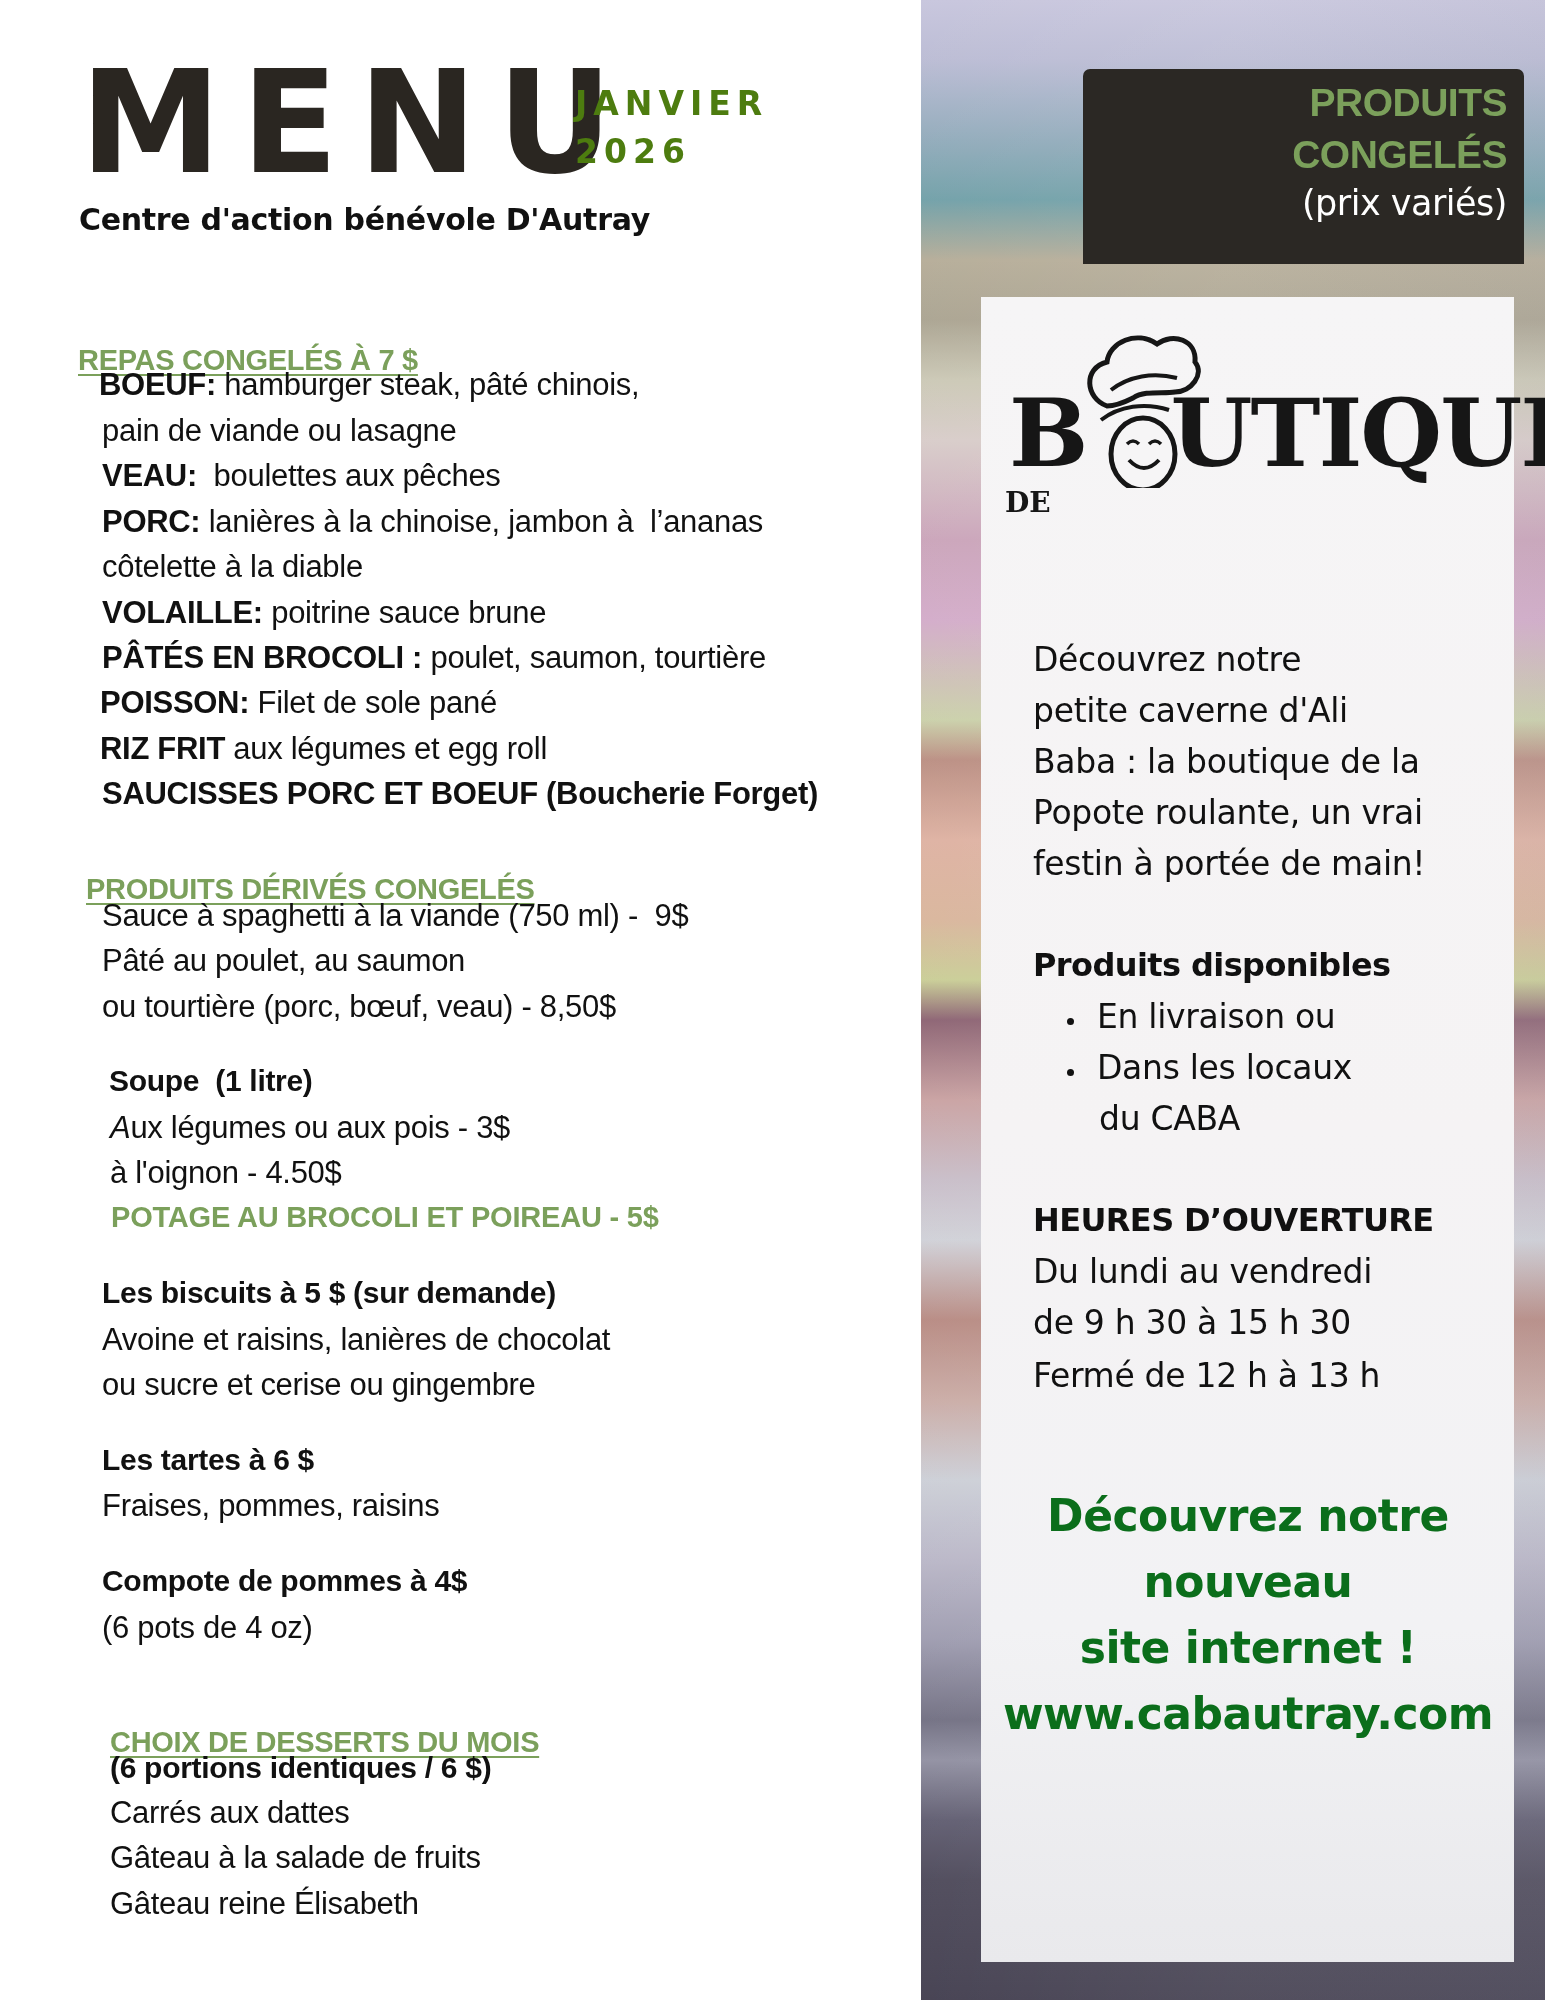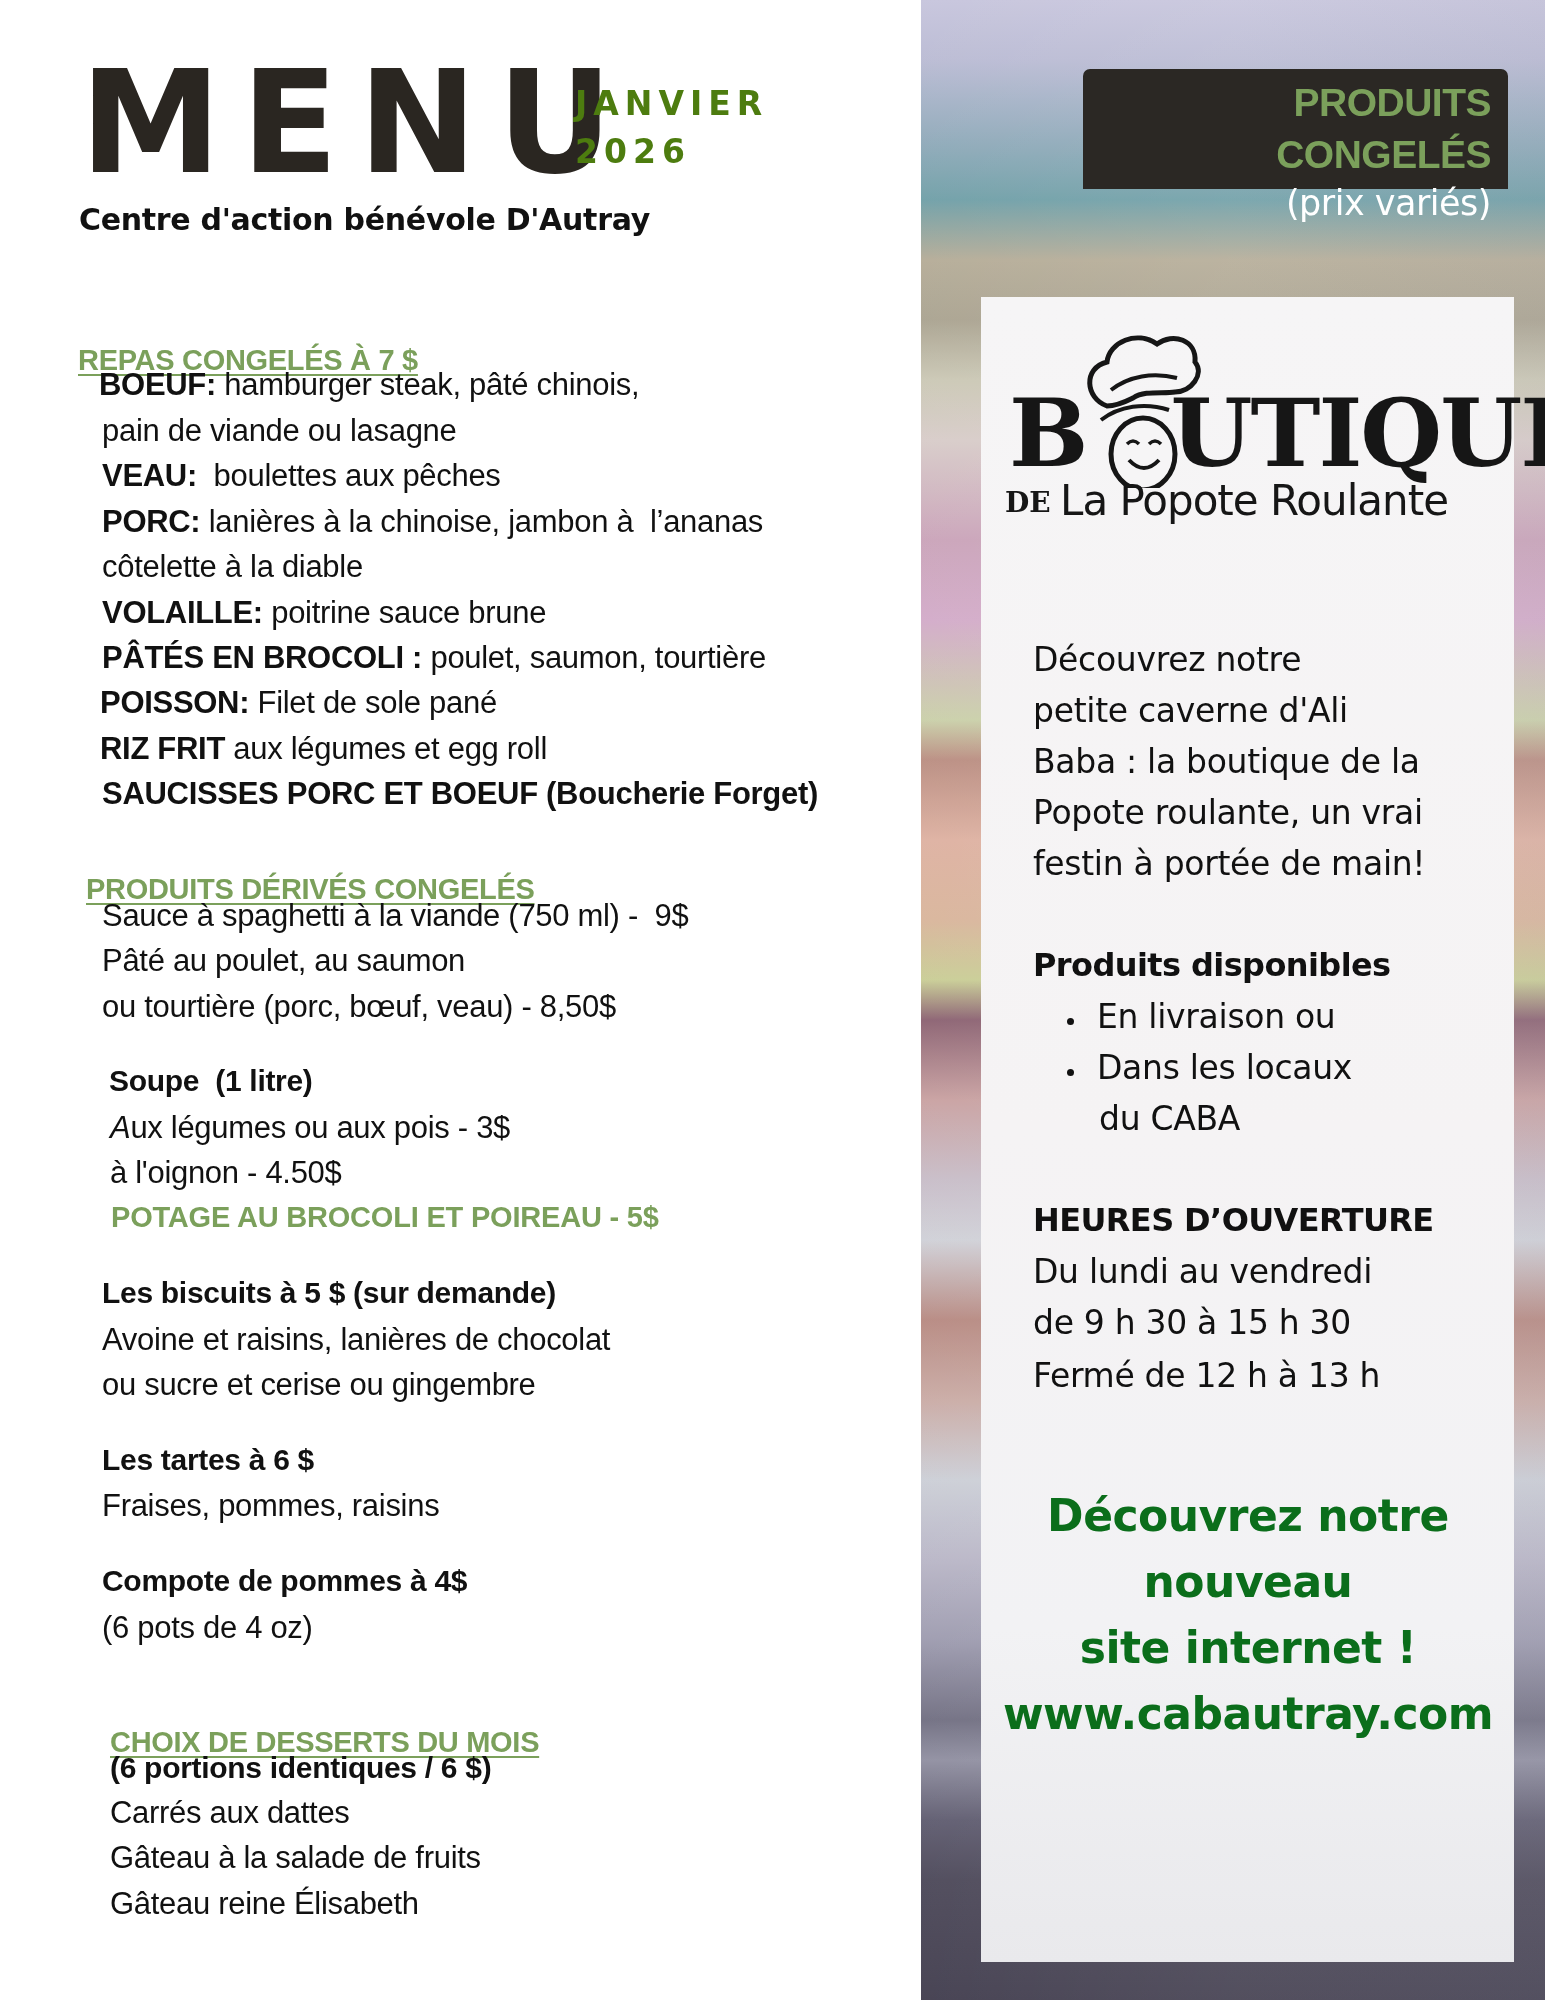--- a/index.html
+++ b/index.html
@@ -62,22 +62,22 @@
           #c9cfa8 36%, #b98c80 38%, #ddb0a0 42%, #d8b49a 46%, #c8cc94 49%,
           #8a6070 51%, #c8a0a0 55%, #c7bcc7 59%, #cfd0d7 62%, #b68880 66%,
           #c9aaa4 70%, #cbced6 74%, #b8b5c6 78%, #9c9aae 82%, #6f6d80 86%,
           #8f8ea0 88%, #5d5a6e 91%, #4a4657 94%, #3f3b4c 100%);
     }
     .bg-panel::after {
       content: ""; position: absolute; inset: 0;
       background: linear-gradient(90deg, rgba(255,255,255,0.05), rgba(255,255,255,0.1) 50%, rgba(200,200,210,0.15));
     }
     .dark-box {
-      left: 1083px; top: 69px; width: 425px; height: 120px;
-      background: #2b2824; border-radius: 7px 7px 0 0;
+      left: 1083px; top: 69px; width: 425px; height: 195px;
+      background: #2b2824; border-radius: 7px 7px 0 0; padding-left: 16px;
     }
     .dark-box .t1, .dark-box .t2 {
       position: absolute; right: 17px;
       font-family: "Liberation Sans", sans-serif; font-weight: bold;
       font-size: 39px; color: #7ba05b; letter-spacing: -0.5px;
     }
     .dark-box .t1 { top: 12px; }
     .dark-box .t2 { top: 64px; }
     .dark-box .t3 {
       position: absolute; right: 17px; top: 114px;
@@ -187,21 +187,20 @@
     <path d="M62 78 C40 70 38 40 62 34 C64 14 92 2 112 16 C128 4 152 12 150 34 C160 46 146 64 130 64 C118 66 100 62 88 70 C80 74 70 78 62 78 Z" fill="none" stroke="#161616" stroke-width="5"></path>
     <path d="M66 62 C84 48 108 44 132 50" fill="none" stroke="#161616" stroke-width="4"></path>
     <path d="M56 92 C74 78 100 74 124 82" fill="none" stroke="#161616" stroke-width="4"></path>
     <ellipse cx="98" cy="126" rx="32" ry="36" fill="#f6f5f6" stroke="#161616" stroke-width="5"></ellipse>
     <path d="M82 116 q6 -6 12 0" fill="none" stroke="#161616" stroke-width="3.5"></path>
     <path d="M104 116 q6 -6 12 0" fill="none" stroke="#161616" stroke-width="3.5"></path>
     <path d="M84 132 q15 16 30 0" fill="none" stroke="#161616" stroke-width="4"></path>
   </svg>
   <div class="logo-word"><span>B</span><span class="o-slot"></span><span>UTIQUE</span></div>
   <div class="logo-sub">DE</div>
-  <div class="logo-script">La Popote Roulante</div>
 </div>
 
 <div class="abs r-line" style="left:1033px; top:640px;">Découvrez notre</div>
 <div class="abs r-line" style="left:1033px; top:691px;">petite caverne d'Ali</div>
 <div class="abs r-line" style="left:1033px; top:742px;">Baba : la boutique de la</div>
 <div class="abs r-line" style="left:1033px; top:793px;">Popote roulante, un vrai</div>
 <div class="abs r-line" style="left:1033px; top:844px;">festin à portée de main!</div>
 
 <div class="abs r-bold" style="left:1033px; top:946px;">Produits disponibles</div>
 <span class="bullet-dot" style="left:1067px; top:1018px;"></span>

